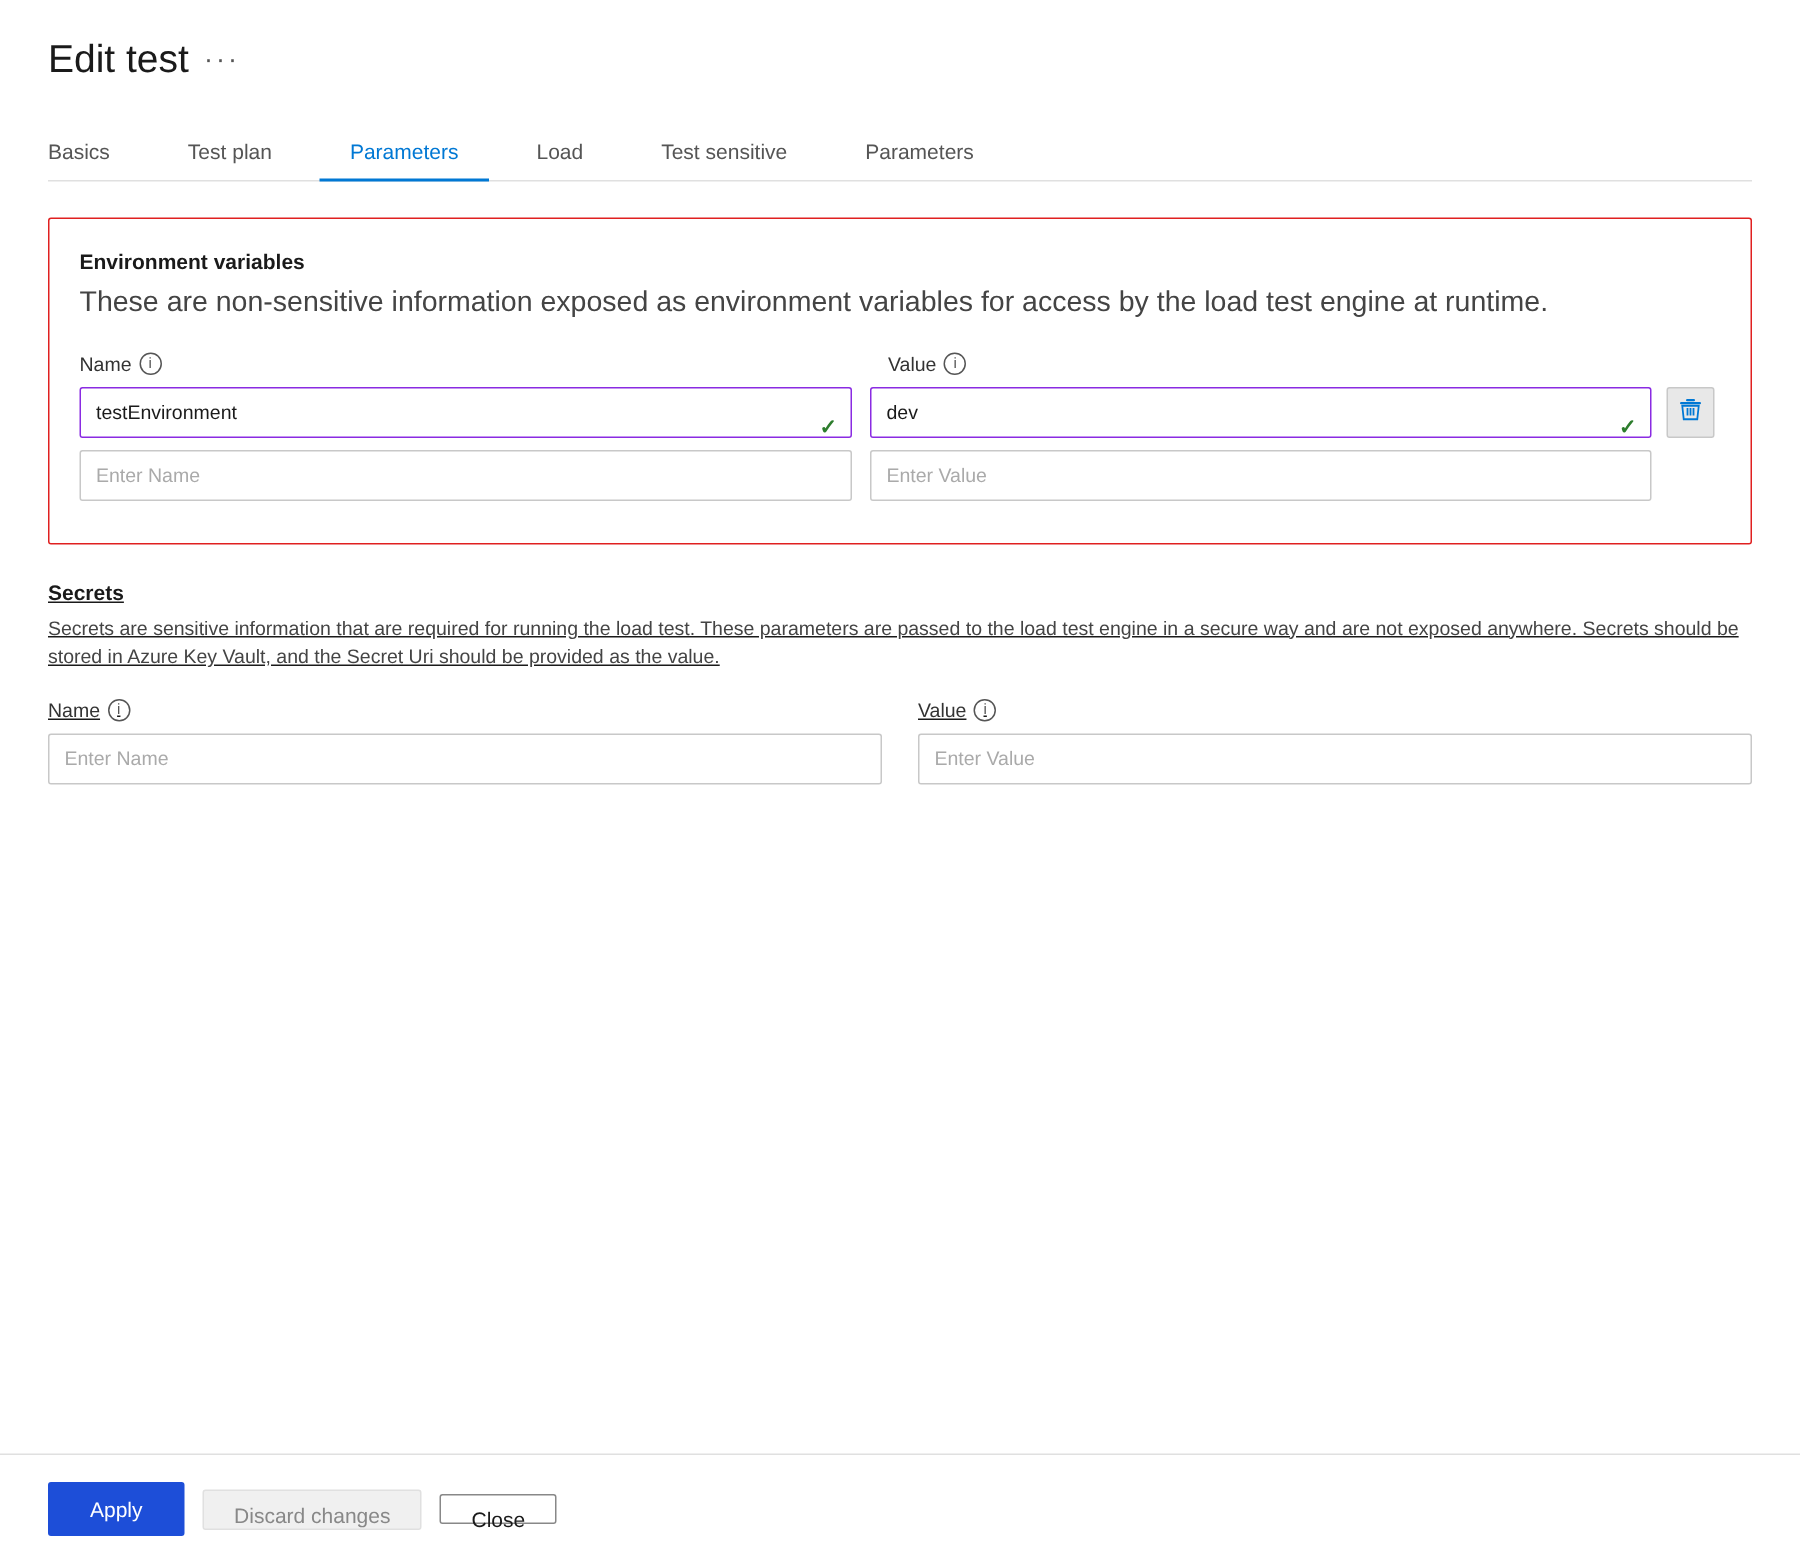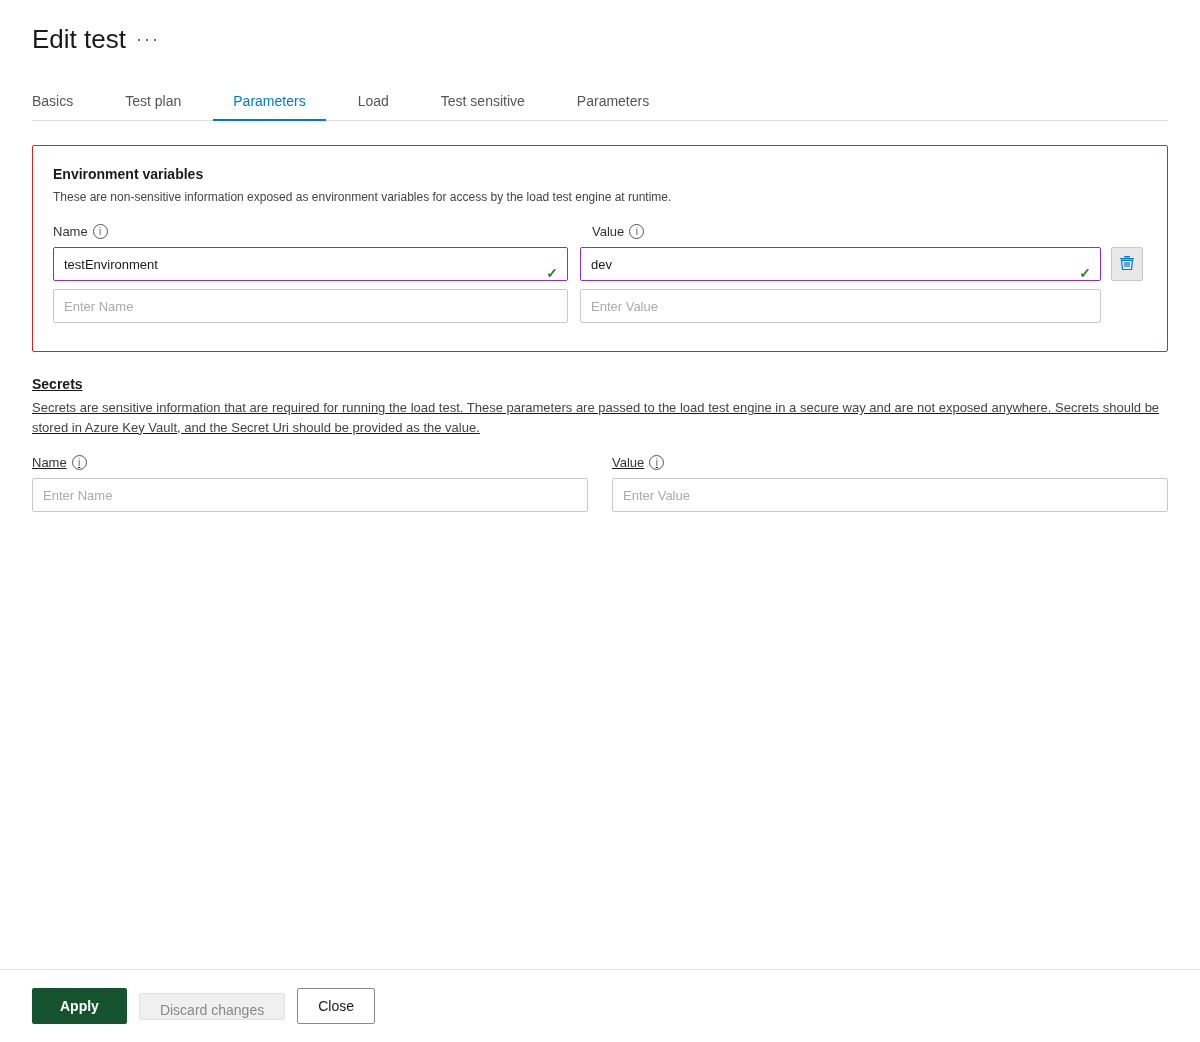--- a/index.html
+++ b/index.html
@@ -69,21 +69,21 @@
       margin-bottom: 24px;
     }
 
     .section-title {
       font-weight: 600;
       font-size: 14px;
       margin-bottom: 6px;
     }
 
     .section-description {
-      font-size: 12px;
+      font-size: 19px;
       color: #444;
       margin-bottom: 18px;
       line-height: 1.5;
     }
 
     .fields-grid {
       display: grid;
       grid-template-columns: 1fr 1fr 40px;
       gap: 0;
       align-items: center;
@@ -260,27 +260,27 @@
     .footer {
       background: #fff;
       border-top: 1px solid #e0e0e0;
       padding: 18px 32px;
       display: flex;
       align-items: center;
       gap: 12px;
     }
 
     .btn-apply {
-      background: #14532d;
+      background: #1d4ed8;
       color: #fff;
       border: none;
       border-radius: 2px;
       padding: 8px 28px;
       font-size: 14px;
-      font-weight: 700;
+      font-weight: 400;
       cursor: pointer;
       height: 36px;
     }
 
     .btn-discard {
       background: #f0f0f0;
       color: #888;
       border: 1px solid #e0e0e0;
       border-radius: 2px;
       padding: 8px 20px;
@@ -290,21 +290,21 @@
     }
 
     .btn-close {
       background: #fff;
       color: #1a1a1a;
       border: 1px solid #888;
       border-radius: 2px;
       padding: 8px 20px;
       font-size: 14px;
       cursor: pointer;
-      height: 36px;
+      height: 20px;
     }
   </style>
 </head>
 <body>
 
 <div class="main-content">
 
   <div class="page-title">
     <span>Edit test</span>
     <span class="page-title-ellipsis">···</span>

